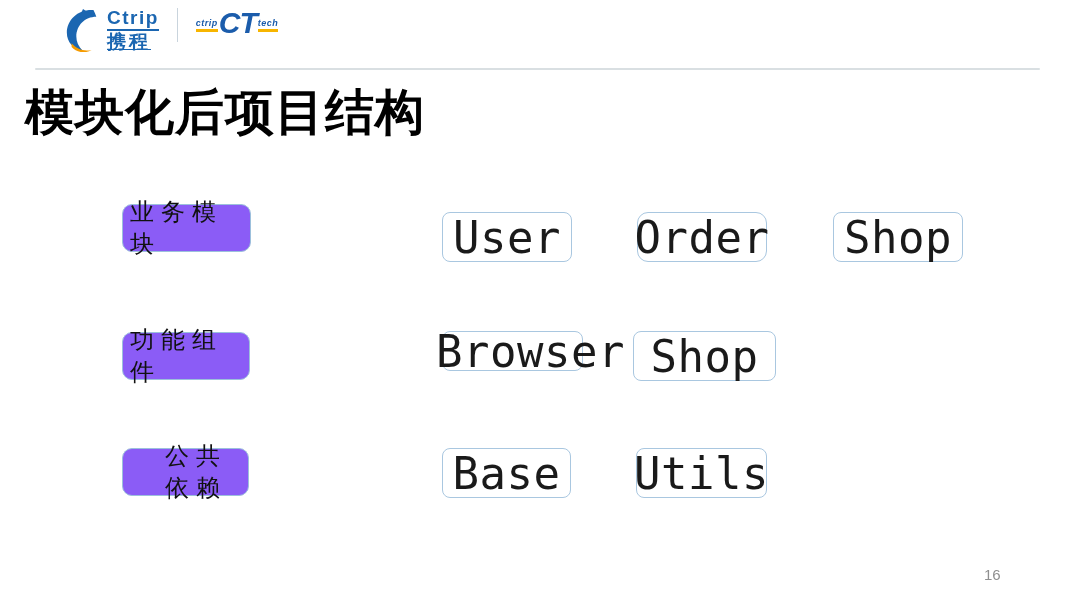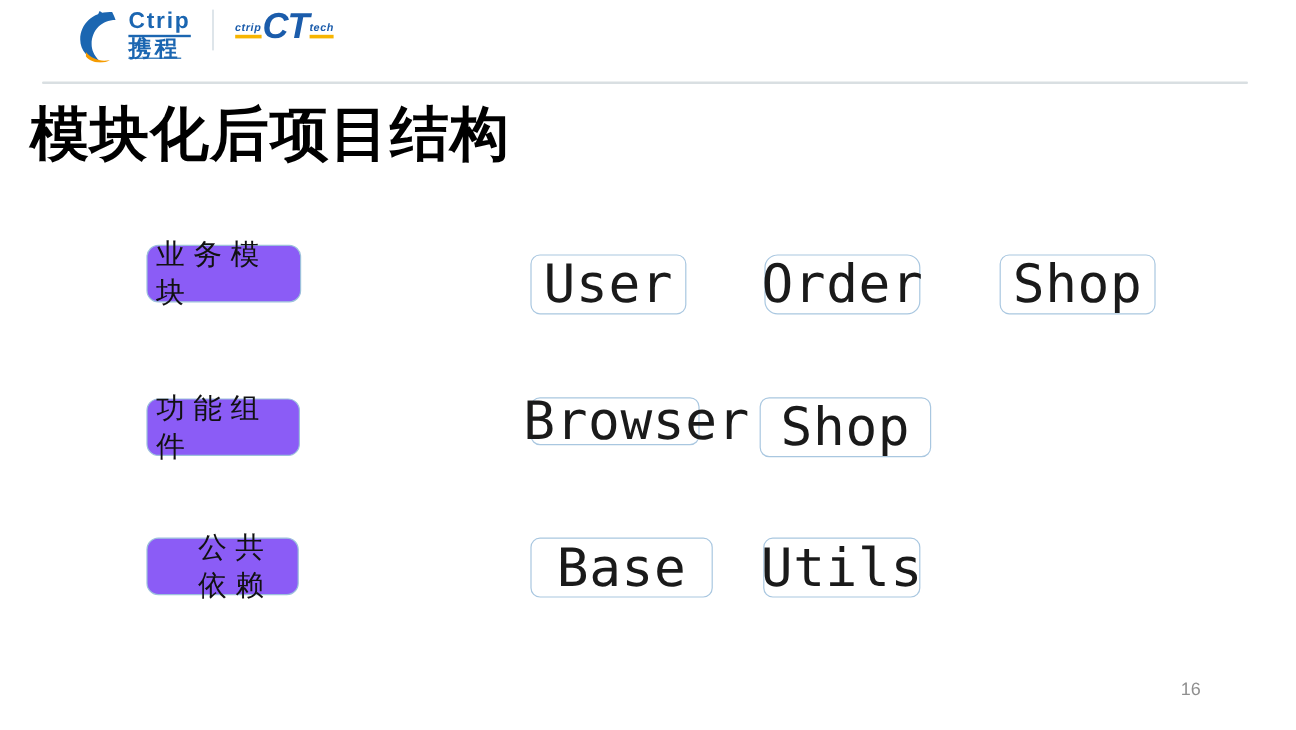--- a/index.html
+++ b/index.html
@@ -91,21 +91,21 @@
     font-size: 44px; color: #1a1a1a;
     letter-spacing: .5px;
     box-sizing: border-box;
     margin-left: 44px;
   }
   .mod-user    { left: 398px; top: 212px; width: 130px; height: 50px; }
   .mod-order   { left: 593px; top: 212px; width: 130px; height: 50px; border-radius: 11px; }
   .mod-shop    { left: 789px; top: 212px; width: 130px; height: 50px; }
   .mod-browser { left: 398px; top: 331px; width: 141px; height: 40px; padding-left: 36px; }
   .mod-debug   { left: 589px; top: 331px; width: 143px; height: 50px; }
-  .mod-base    { left: 398px; top: 448px; width: 152px; height: 50px; }
+  .mod-base    { left: 398px; top: 448px; width: 129px; height: 50px; }
   .mod-utils   { left: 592px; top: 448px; width: 131px; height: 50px; }
 
   
   .page-number {
     position: absolute;
     left: 984px; top: 566px;
     font-size: 15px; color: #8f8f8f;
   }
 </style>
 </head>

